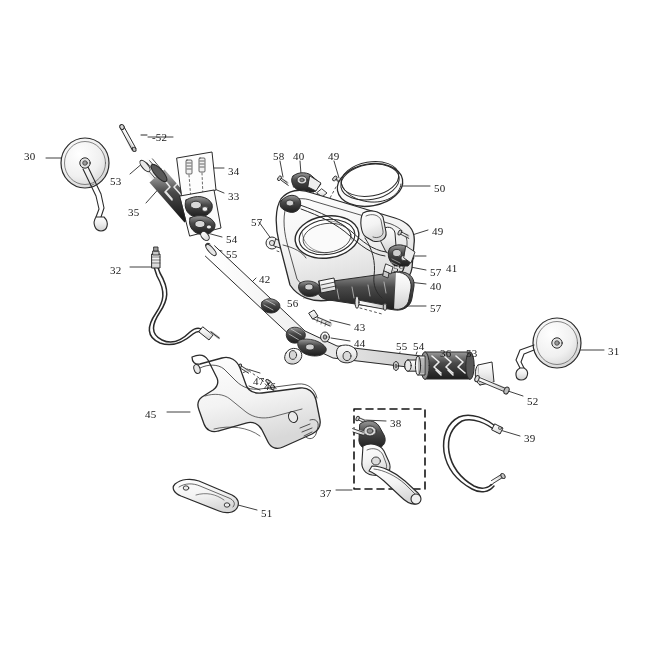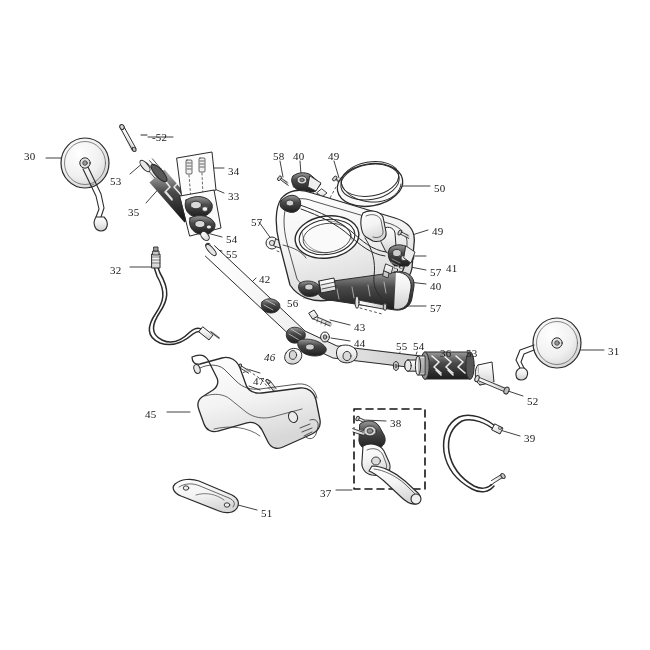--- a/index.html
+++ b/index.html
@@ -542,21 +542,21 @@
   <div class="lbl" style="left:287px; top:298px;text-align:center;">56</div>
   <div class="lbl" style="left:430px; top:303px;">57</div>
   <div class="lbl" style="left:354px; top:322px;">43</div>
   <div class="lbl" style="left:354px; top:338px;">44</div>
   <div class="lbl" style="left:396px; top:341px;">55</div>
   <div class="lbl" style="left:413px; top:341px;">54</div>
   <div class="lbl" style="left:440px; top:348px;">36</div>
   <div class="lbl" style="left:466px; top:348px;">53</div>
   <div class="lbl" style="left:608px; top:346px;">31</div>
   <div class="lbl" style="left:527px; top:396px;">52</div>
-  <div class="lbl" style="left:264px; top:352px;font-style:italic;">46</div>
+  <div class="lbl" style="left:264px; top:381px;font-style:italic;">46</div>
   <div class="lbl" style="left:253px; top:376px;">47</div>
   <div class="lbl" style="left:145px; top:409px;">45</div>
   <div class="lbl" style="left:390px; top:418px;">38</div>
   <div class="lbl" style="left:524px; top:433px;text-align:right;">39</div>
   <div class="lbl" style="left:320px; top:488px;">37</div>
   <div class="lbl" style="left:261px; top:508px;">51</div>
 
 </div>
 
 </body></html>

